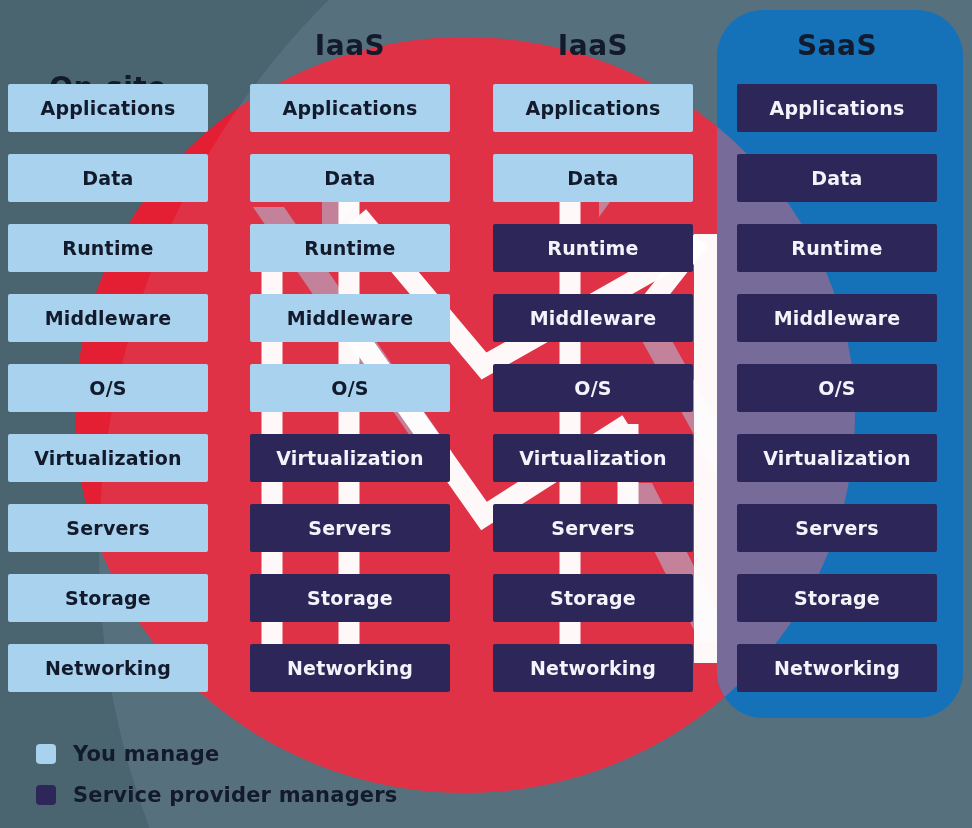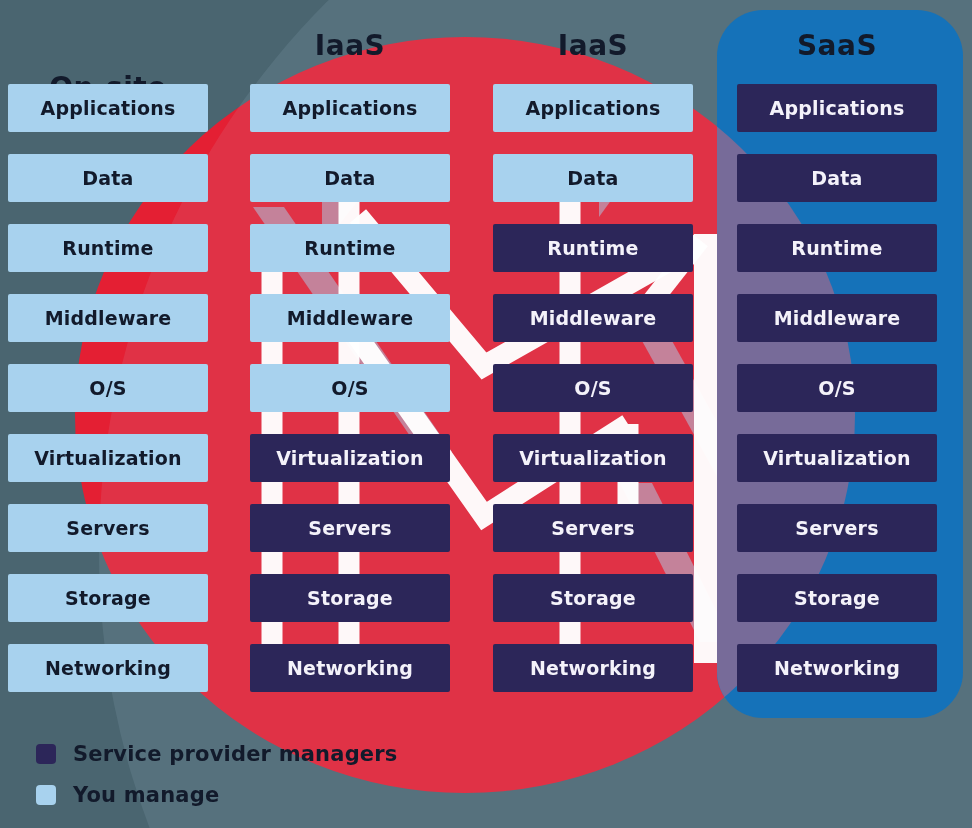--- a/index.html
+++ b/index.html
@@ -97,20 +97,20 @@
     <div class="pill dark" style="left: 737px; width: 200px; top: 294px; background: rgb(44, 38, 89); color: rgb(244, 242, 250);">Middleware</div>
     <div class="pill dark" style="left: 737px; width: 200px; top: 364px; background: rgb(44, 38, 89); color: rgb(244, 242, 250);">O/S</div>
     <div class="pill dark" style="left: 737px; width: 200px; top: 434px; background: rgb(44, 38, 89); color: rgb(244, 242, 250);">Virtualization</div>
     <div class="pill dark" style="left: 737px; width: 200px; top: 504px; background: rgb(44, 38, 89); color: rgb(244, 242, 250);">Servers</div>
     <div class="pill dark" style="left: 737px; width: 200px; top: 574px; background: rgb(44, 38, 89); color: rgb(244, 242, 250);">Storage</div>
     <div class="pill dark" style="left: 737px; width: 200px; top: 644px; background: rgb(44, 38, 89); color: rgb(244, 242, 250);">Networking</div>
   </div>
 
 <div class="legend">
     <div class="legend-item">
+      <span class="legend-swatch" style="background: rgb(168, 210, 238);"></span>
+      <span class="legend-label" style="color: rgb(18, 26, 43);">You manage</span>
+    </div>
+    <div class="legend-item">
       <span class="legend-swatch" style="background: rgb(44, 38, 89);"></span>
       <span class="legend-label" style="color: rgb(18, 26, 43);">Service provider managers</span>
-    </div>
-    <div class="legend-item">
-      <span class="legend-swatch" style="background: rgb(168, 210, 238);"></span>
-      <span class="legend-label" style="color: rgb(18, 26, 43);">You manage</span>
     </div>
   </div>
 
 </body></html>

